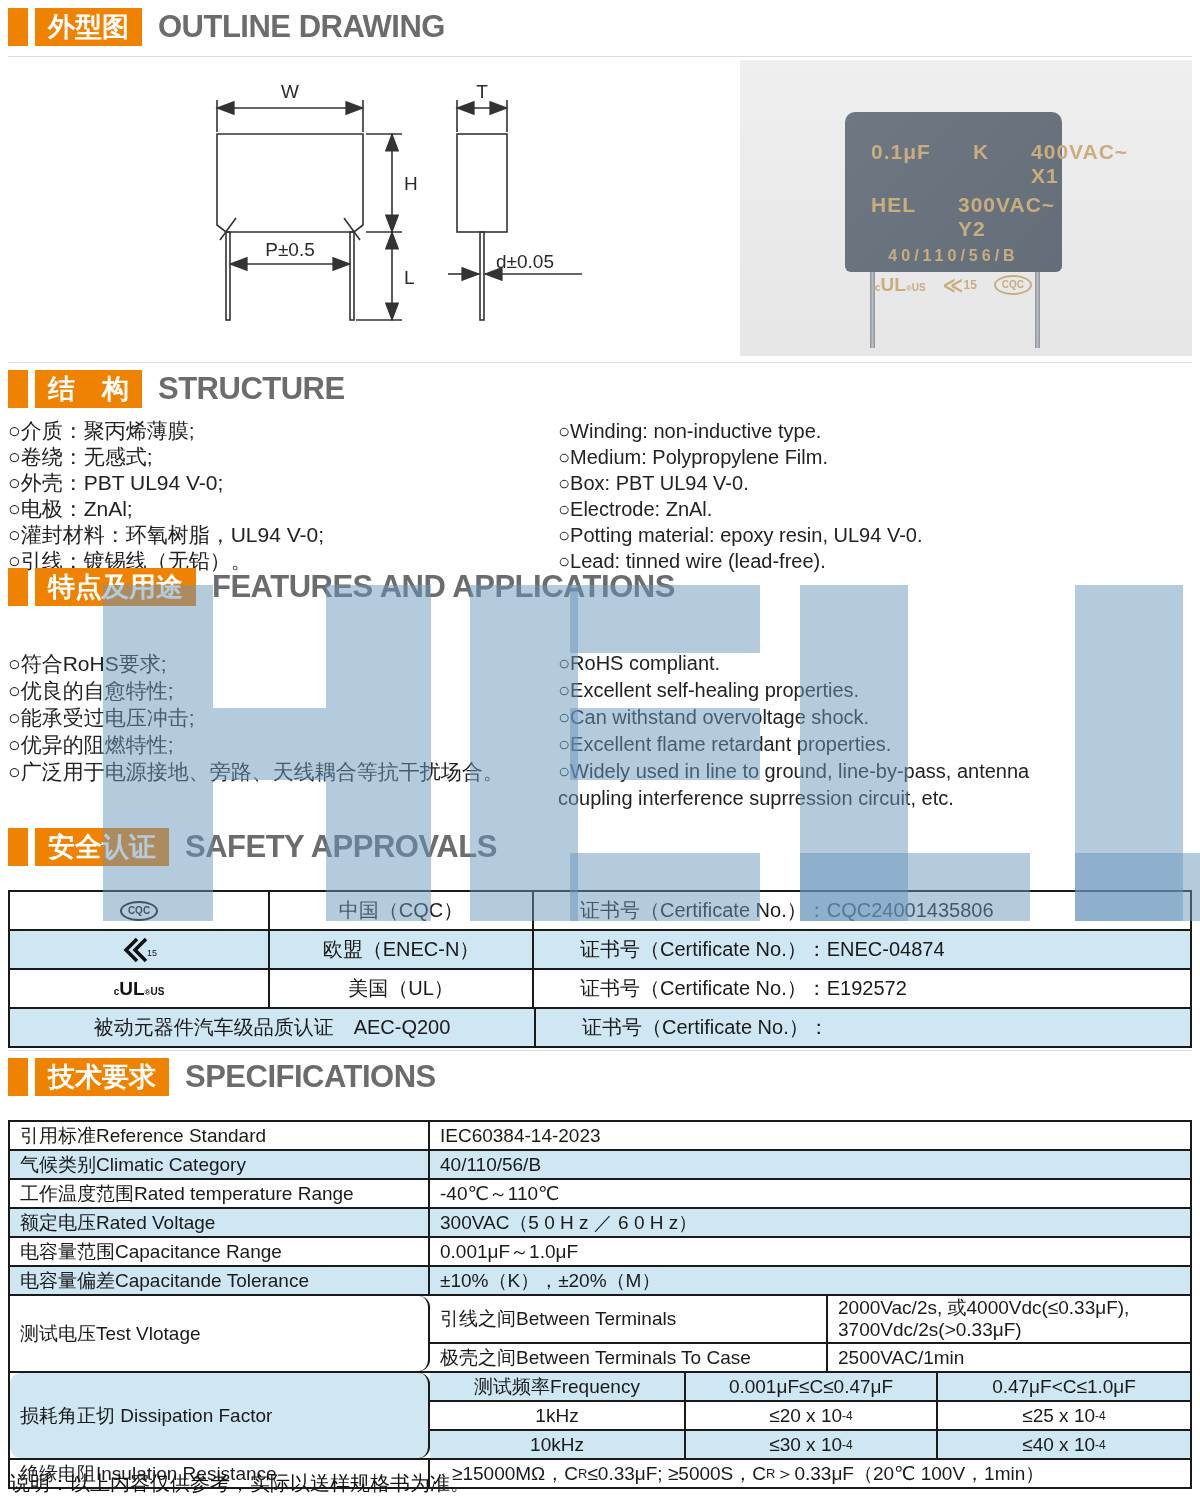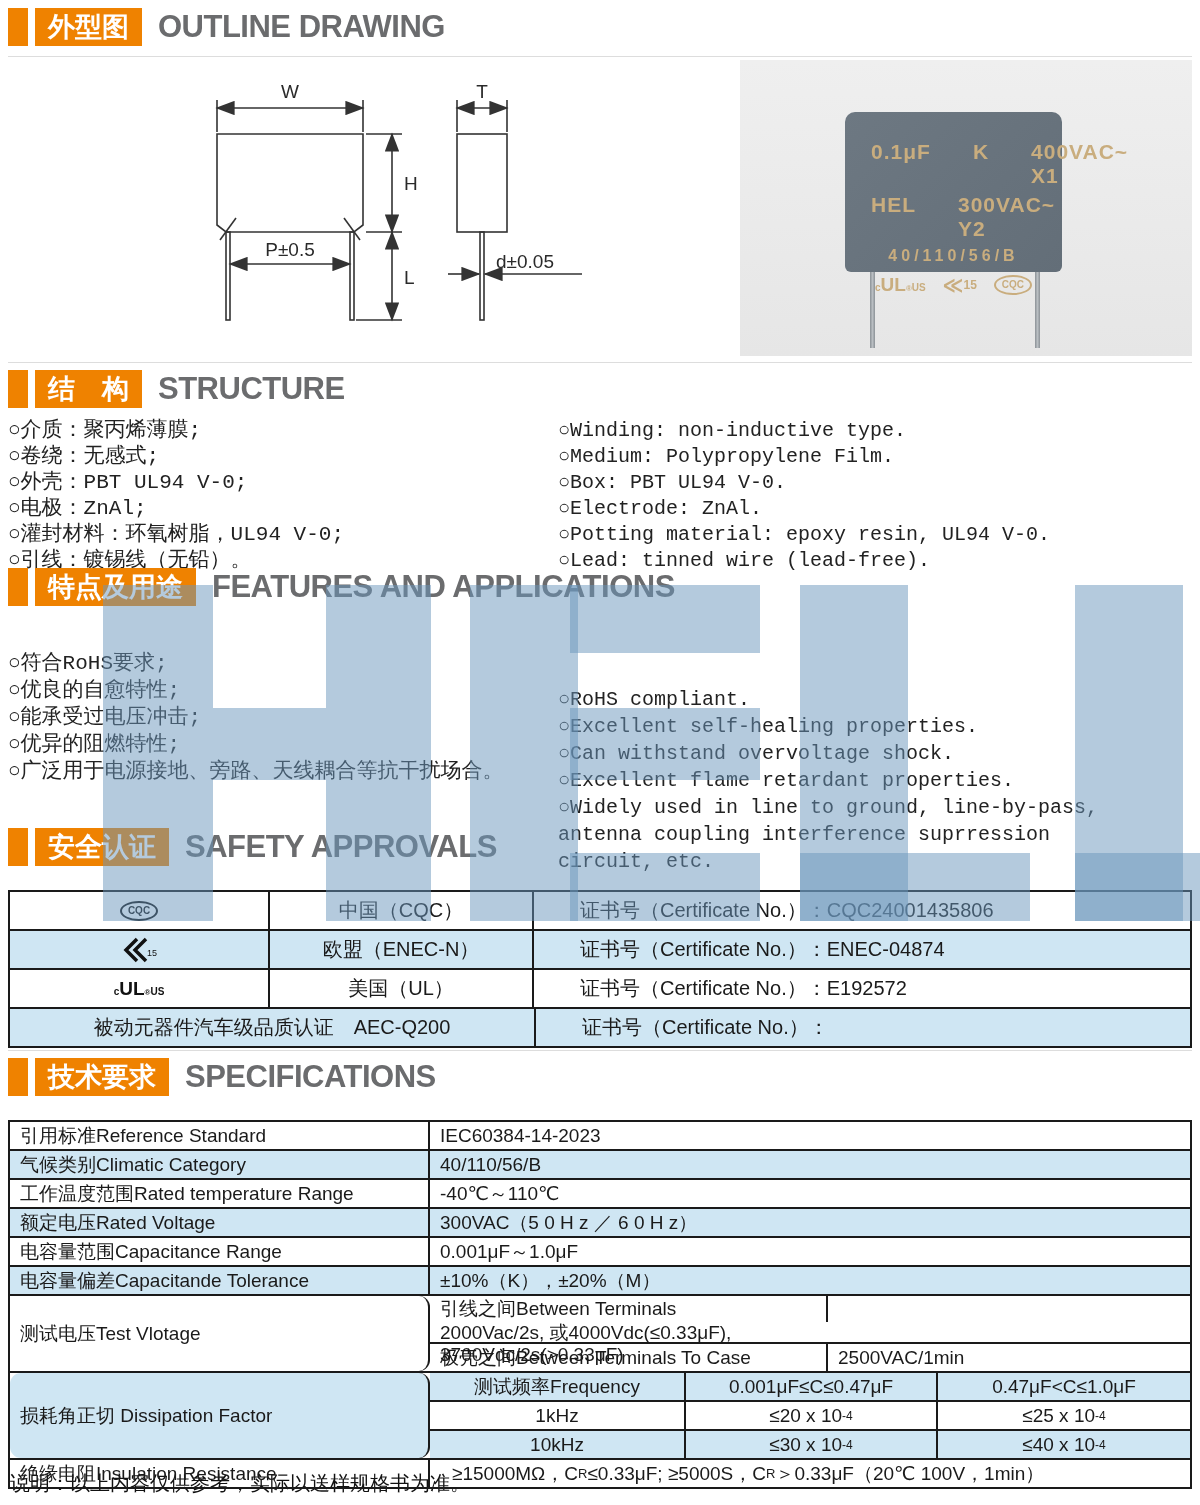--- a/index.html
+++ b/index.html
@@ -32,21 +32,21 @@
             font-size:10px;font-weight:bold;line-height:16px;padding:0 6px;}
   .ul-mark{display:inline-flex;align-items:flex-end;font-weight:bold;}
   .ul-mark .s{font-size:10px;}
   .ul-mark .b{font-size:19px;line-height:16px;}
   .ul-mark .r{font-size:8px;vertical-align:top;}
   .enec-mark{display:inline-flex;align-items:center;font-weight:bold;}
 
   
   .blist{position:absolute;font-size:21px;line-height:26px;color:#222;}
   .blist.en{font-size:20px;line-height:26px;}
-  .blist div{white-space:pre-wrap;font-family:Liberation Mono, monospace;}
+  .blist div{white-space:pre-wrap;}
 
   
   #watermark{position:absolute;left:0;top:585px;z-index:6;pointer-events:none;}
 
   
   #safety{position:absolute;left:8px;top:890px;width:1180px;border:2px solid #1a1a1a;z-index:2;}
   .srow{display:flex;height:37px;border-bottom:2px solid #1a1a1a;align-items:stretch;}
   .srow:last-child{border-bottom:none;}
   .srow.blue{background:#cfe6f3;}
   .scell{display:flex;align-items:center;justify-content:center;border-right:2px solid #1a1a1a;font-size:20px;}
@@ -64,21 +64,21 @@
   .cell:last-child{border-right:none;}
   .h27{height:27px;}
   .lblc{width:420px;}
   .valc{flex:1;}
   .blue{background:#cfe6f3;}
   .grp{display:flex;align-items:stretch;border-bottom:2px solid #1a1a1a;}
   .grp .lblc{border-right:2px solid #1a1a1a;display:flex;align-items:center;padding:0 10px;box-sizing:border-box;border-radius:11px;}
   .gcol{flex:1;display:flex;flex-direction:column;}
   .grow{display:flex;border-bottom:2px solid #1a1a1a;align-items:stretch;}
   .grow:last-child{border-bottom:none;}
-  .h46{height:46px;flex-direction:column;}
+  .h46{height:46px;}
   .namec{width:398px;}
   .freqc{width:256px;justify-content:center;}
   .rangec{width:252px;justify-content:center;}
   .restc{flex:1;justify-content:center;}
   .tv-lines{display:flex;flex-direction:column;justify-content:center;line-height:22px;}
   sup{font-size:12px;}
   sub{font-size:13px;}
 
   #footer-note{position:absolute;left:10px;top:1470px;font-size:20px;color:#111;}
 </style>
@@ -202,21 +202,21 @@
     <span class="hbox">特点及用途</span>
     <span class="htitle">FEATURES AND APPLICATIONS</span>
   </div>
   <div class="blist" style="left:8px;top:650px;width:545px;line-height:27px;">
     <div>○符合RoHS要求;</div>
     <div>○优良的自愈特性;</div>
     <div>○能承受过电压冲击;</div>
     <div>○优异的阻燃特性;</div>
     <div>○广泛用于电源接地、旁路、天线耦合等抗干扰场合。</div>
   </div>
-  <div class="blist en" style="left:558px;top:650px;width:545px;line-height:27px;margin-top:36px;">
+  <div class="blist en" style="left:558px;top:650px;width:545px;line-height:27px;">
     <div>○RoHS compliant.</div>
     <div>○Excellent self-healing properties.</div>
     <div>○Can withstand overvoltage shock.</div>
     <div>○Excellent flame retardant properties.</div>
     <div>○Widely used in line to ground, line-by-pass, antenna coupling interference suprression circuit, etc.</div>
   </div>
 
   <div class="sec-header" style="left:8px;top:828px;">
     <span class="hbar"></span>
     <span class="hbox">安全认证</span>

